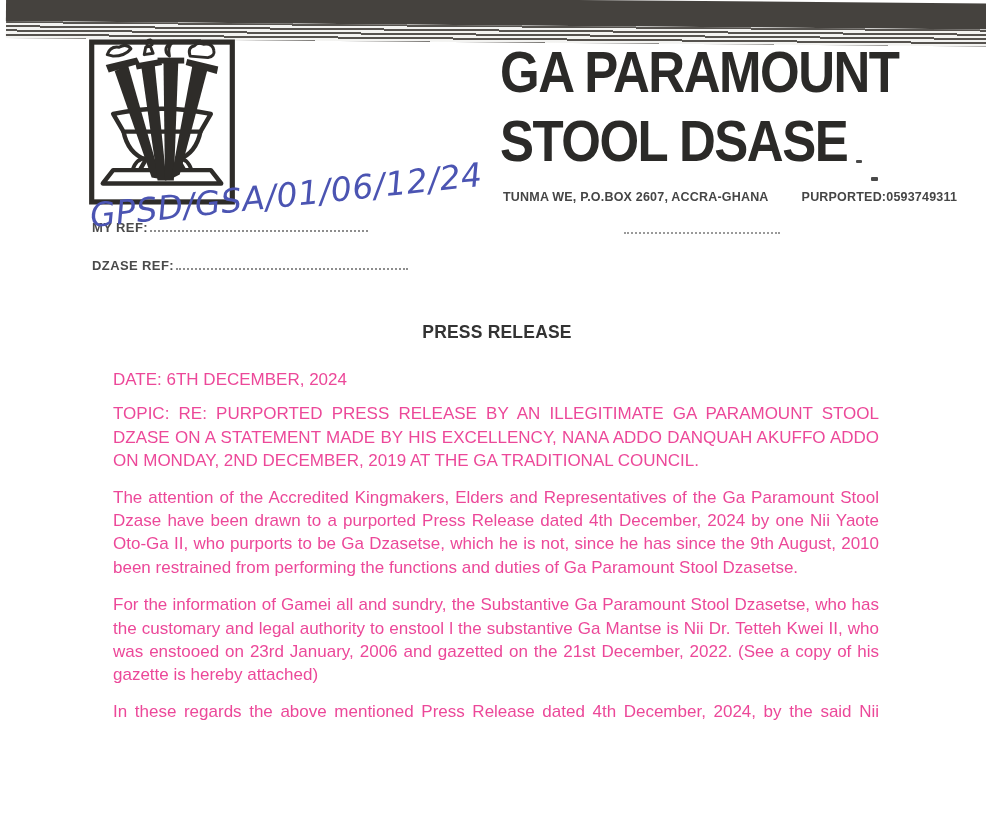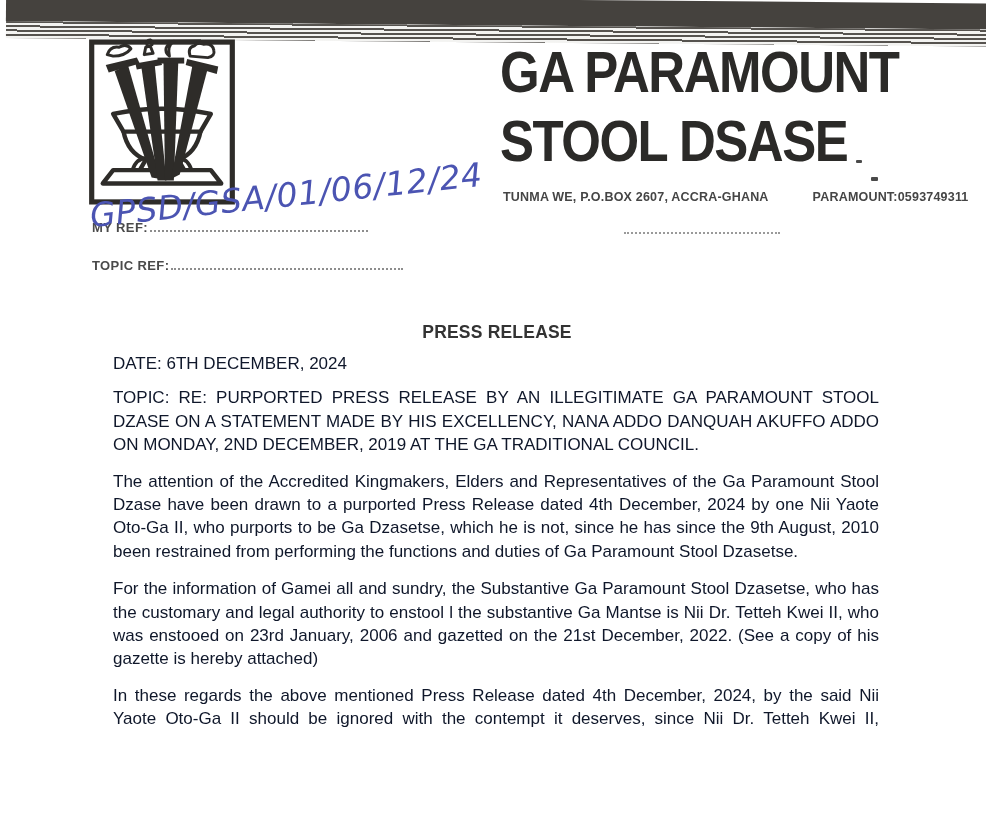--- a/index.html
+++ b/index.html
@@ -26,21 +26,21 @@
   
   .org-name {
     position:absolute; left:500px; top:38px; width:440px;
     font-weight:700; font-size:51px; line-height:61px; letter-spacing:-1.5px;
     color:#2b2a28; transform:scaleY(1.13); transform-origin:top left;
     white-space:nowrap;
   }
   .address-row {
     position:absolute; left:503px; top:190px; width:470px;
     font-size:12.5px; font-weight:700; color:#454545; letter-spacing:0.2px;
-    display:flex; gap:44px; white-space:nowrap;
+    display:flex; gap:33px; white-space:nowrap;
   }
   .speck { position:absolute; background:#4a4a4a; border-radius:1px; }
   .speck-1 { left:856px; top:160px; width:6px; height:3px; }
   .speck-2 { left:871px; top:177px; width:7px; height:4px; }
 
   
   .ref-row {
     position:absolute; font-size:13px; font-weight:700; color:#4a4a4a;
     letter-spacing:0.4px; white-space:nowrap;
   }
@@ -62,22 +62,22 @@
     font-size:33px; letter-spacing:0.5px; color:#4b54b2; white-space:nowrap;
     transform:rotate(-6deg); transform-origin:left bottom;
   }
 
   
   .press-title {
     position:absolute; top:322px; left:4px; width:100%; text-align:center;
     font-size:17.5px; font-weight:700; letter-spacing:0.2px; color:#333333;
   }
   .doc-body {
-    position:absolute; left:113px; top:352px; width:766px;
-    font-size:17px; line-height:23.4px; color:#0f172a;
+    position:absolute; left:113px; top:368px; width:766px;
+    font-size:17px; line-height:23.4px; color:#ec4899;
   }
   .doc-line { margin:0 0 11px 0; white-space:nowrap; }
   .doc-line.addressee { margin-bottom:21px; }
   .doc-para { margin:0; text-align:justify; }
   .doc-para.topic { margin-bottom:13px; }
   .doc-para.p1 { margin-bottom:14px; }
   .doc-para.p2 { margin-bottom:13px; }
 </style>
 </head>
 <body>
@@ -122,29 +122,29 @@
 
   <div class="org-name">
     <div>GA PARAMOUNT</div>
     <div>STOOL DSASE</div>
   </div>
   <div class="speck speck-1"></div>
   <div class="speck speck-2"></div>
 
   <div class="address-row">
     <span>TUNMA WE, P.O.BOX 2607, ACCRA-GHANA</span>
-    <span>PARAMOUNT:0593749311</span>
+    <span>PURPORTED:0593749311</span>
   </div>
 
   <div class="ref-row my-ref-row">
     <span>MY REF:</span><span class="dots"></span>
   </div>
   <div class="right-dotted"></div>
   <div class="ref-row your-ref-row">
-    <span>TOPIC REF:</span><span class="dots"></span>
+    <span>DZASE REF:</span><span class="dots"></span>
   </div>
   <div class="handwriting">GPSD/GSA/01/06/12/24</div>
 
   <div class="press-title">PRESS RELEASE</div>
 
   <div class="doc-body">
     <p class="doc-line date">DATE: 6TH DECEMBER, 2024</p>
     <p class="doc-para topic">TOPIC: RE: PURPORTED PRESS RELEASE BY AN ILLEGITIMATE GA PARAMOUNT STOOL DZASE ON A STATEMENT MADE BY HIS EXCELLENCY, NANA ADDO DANQUAH AKUFFO ADDO ON MONDAY, 2ND DECEMBER, 2019 AT THE GA TRADITIONAL COUNCIL.</p>
     <p class="doc-para p1">The attention of the Accredited Kingmakers, Elders and Representatives of the Ga Paramount Stool Dzase have been drawn to a purported Press Release dated 4th December, 2024 by one Nii Yaote Oto-Ga II, who purports to be Ga Dzasetse, which he is not, since he has since the 9th August, 2010 been restrained from performing the functions and duties of Ga Paramount Stool Dzasetse.</p>
     <p class="doc-para p2">For the information of Gamei all and sundry, the Substantive Ga Paramount Stool Dzasetse, who has the customary and legal authority to enstool l the substantive Ga Mantse is Nii Dr. Tetteh Kwei II, who was enstooed on 23rd January, 2006 and gazetted on the 21st December, 2022. (See a copy of his gazette is hereby attached)</p>

